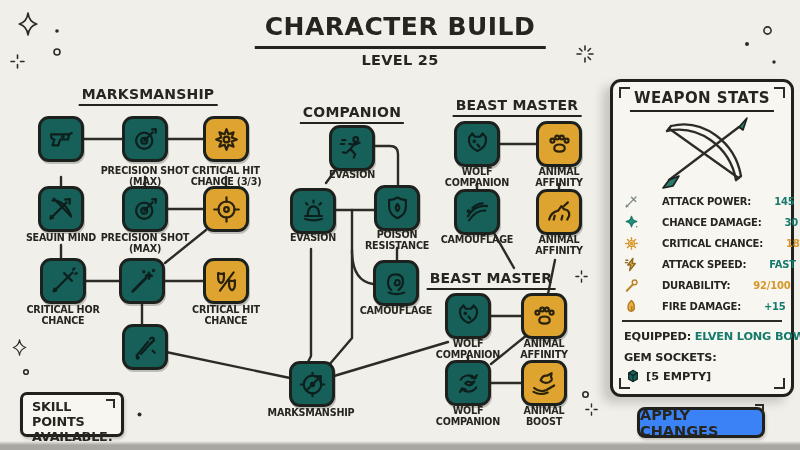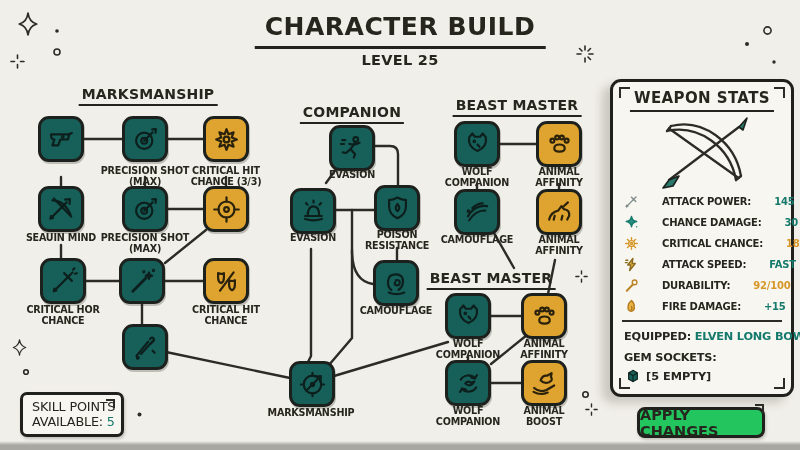--- a/index.html
+++ b/index.html
@@ -41,24 +41,24 @@
   .stat-row{position:absolute;left:11px;display:flex;align-items:center;gap:23px;font-size:10px;
             font-weight:700;letter-spacing:-.2px;white-space:nowrap;}
   .stat-row svg{width:15px;height:15px;fill:none;stroke-width:1.5;stroke-linecap:round;stroke-linejoin:round;}
   .v-teal{color:#157a6c;} .v-gold{color:#d79728;}
   .divider{position:absolute;left:9px;right:9px;top:238px;border-top:2.5px solid #2b2c26;}
   .panel-line{position:absolute;left:11px;font-size:11.3px;font-weight:700;letter-spacing:-.2px;white-space:nowrap;}
   .gem-row{position:absolute;left:13px;display:flex;align-items:center;gap:6px;font-size:11.3px;font-weight:700;}
   
   .skill-box{position:absolute;left:20px;top:392px;width:104px;height:45px;box-sizing:border-box;
              background:#f8f6f1;border:3px solid #20211c;border-radius:7px;padding:4px 0 0 9px;
-             font-size:12.8px;font-weight:400;line-height:15px;letter-spacing:-.2px;z-index:2;
+             font-size:12.8px;font-weight:700;line-height:15px;letter-spacing:-.2px;z-index:2;
              box-shadow:1px 2px 3px rgba(90,88,80,.3);}
   .apply-btn{position:absolute;left:637px;top:407px;width:128px;height:31px;box-sizing:border-box;
-             background:#22c55e;border:3px solid #20211c;border-radius:8px;font-size:14.5px;font-weight:700;
+             background:#3b82f6;border:3px solid #20211c;border-radius:8px;font-size:14.5px;font-weight:700;
              letter-spacing:0;display:flex;align-items:center;justify-content:flex-start;z-index:2;cursor:pointer;
              box-shadow:1px 2px 3px rgba(90,88,80,.3);}
   .tick{position:absolute;width:7px;height:7px;border-top:2px solid #2b2c26;border-right:2px solid #2b2c26;}
   
   .deco{position:absolute;z-index:1;}
   .deco svg{fill:none;stroke:#2b2c26;stroke-width:1.6;stroke-linecap:round;stroke-linejoin:round;}
   .bottom-band{position:absolute;left:0;bottom:0;width:800px;height:9px;z-index:5;
                background:linear-gradient(to top,#a9a7a2 55%,rgba(169,167,162,0));}
 </style>
 </head>

